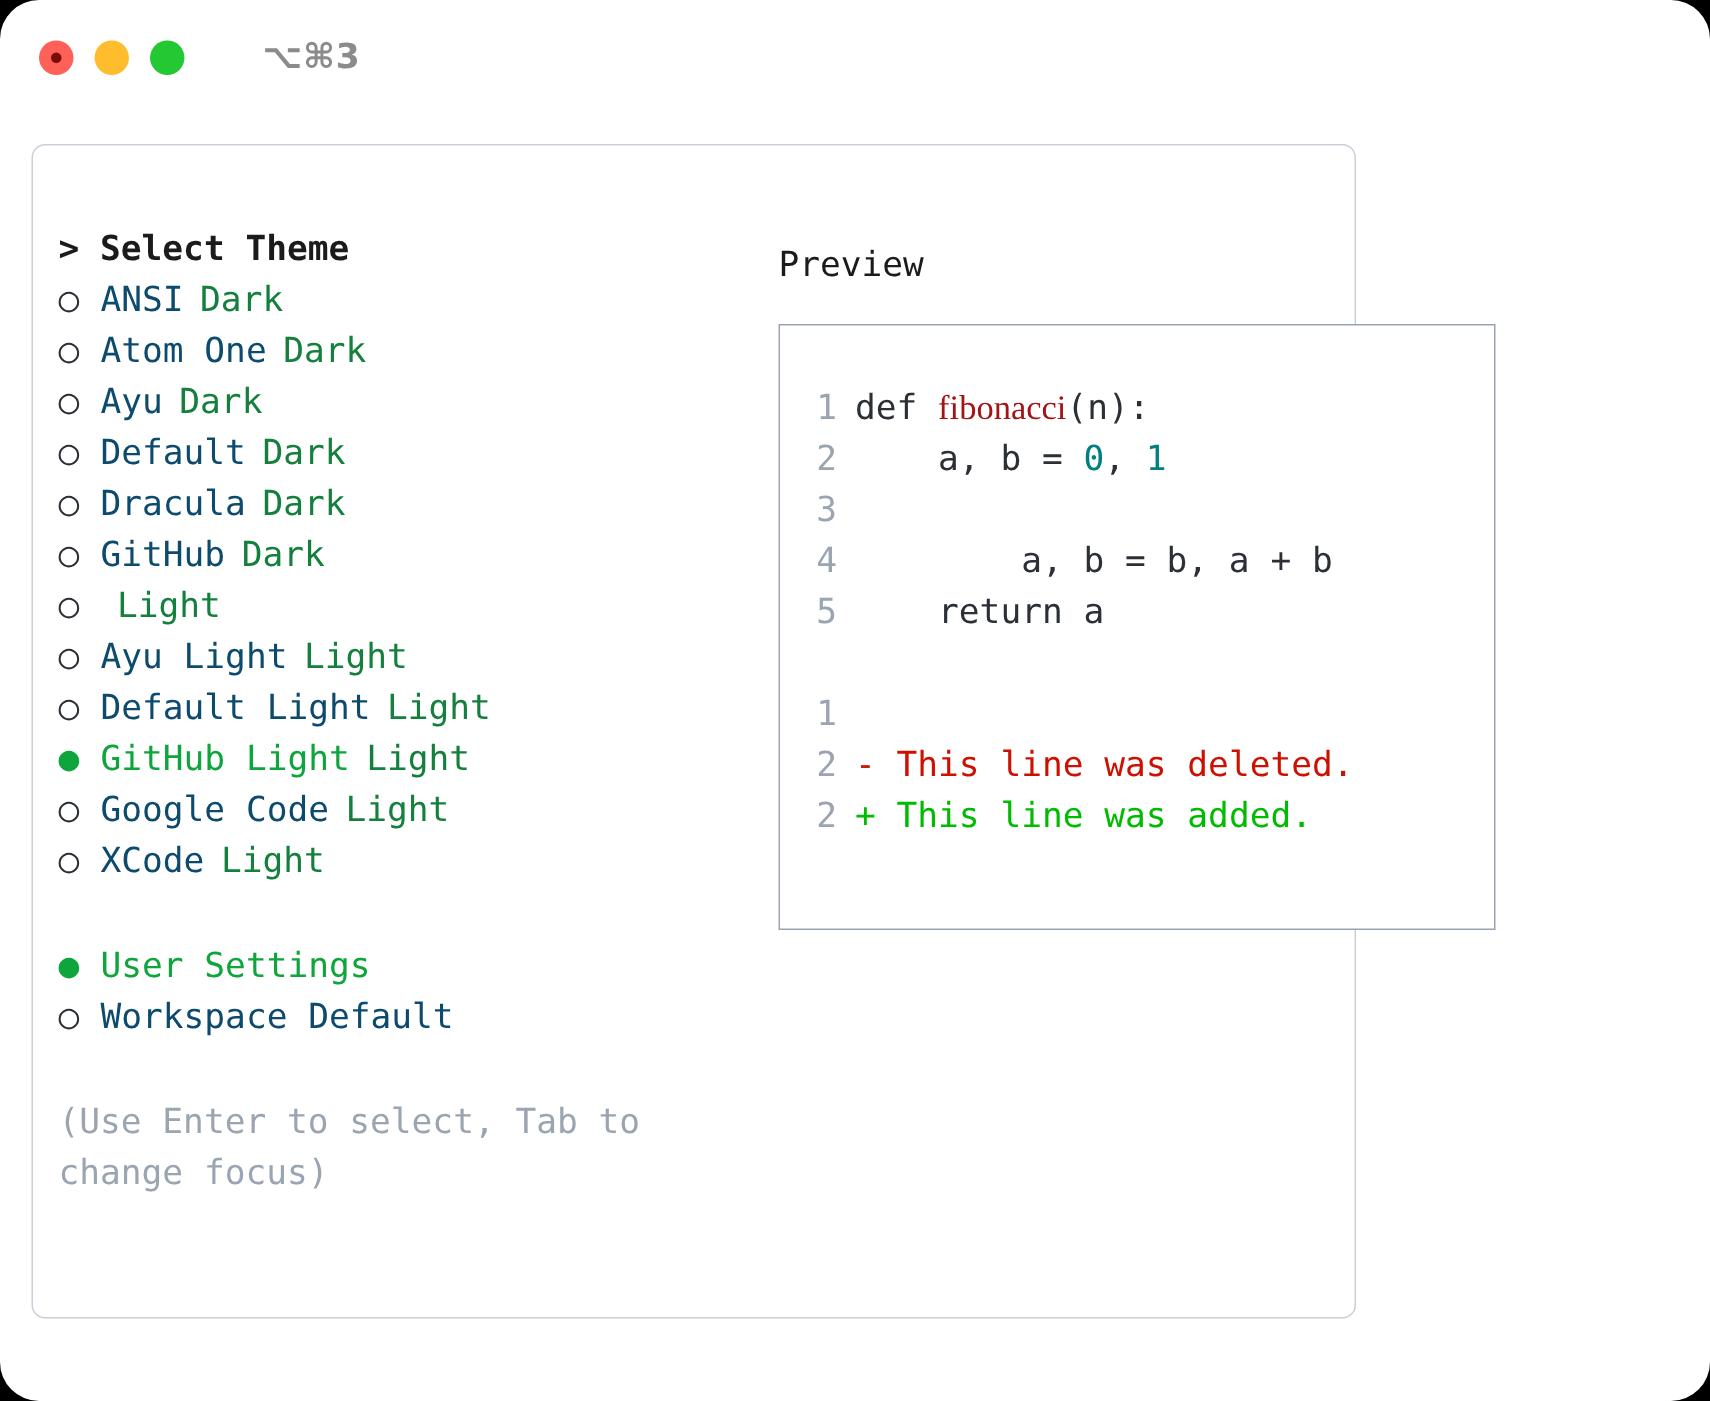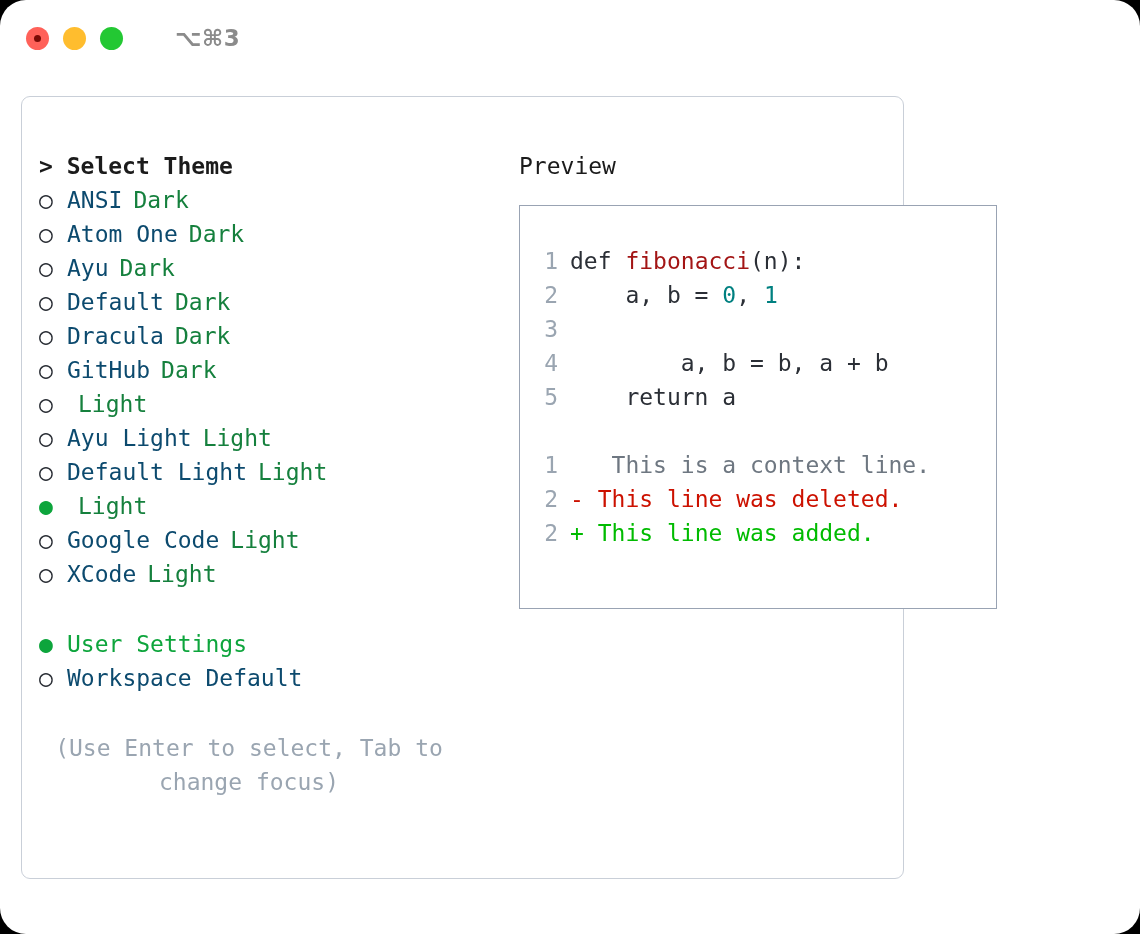--- a/index.html
+++ b/index.html
@@ -79,21 +79,21 @@
   }
   .panel-inner {
     position: absolute;
     left: 0; top: 0;
     width: 100%; height: 100%;
     padding: 52px 0 0 17px;
     display: flex;
   }
 
   .col-left  { width: 462px; flex: 0 0 auto; }
-  .col-right { flex: 1 1 auto; padding-left: 18px; }
+  .col-right { flex: 1 1 auto; padding-left: 18px; margin-top: 11px; }
 
   
   .section-header {
     font-size: 23px;
     line-height: 34px;
     color: #1b1b1b;
     font-weight: bold;
     white-space: pre;
   }
   .section-header.subtle {
@@ -123,21 +123,20 @@
     color: #15803d;
     padding-left: 11px;
   }
   .spacer-md  { height: 36px; }
 
   .hint {
     font-size: 23px;
     line-height: 34px;
     color: #9aa5b1;
     width: 420px;
-    text-align: center;
   }
 
   
   .preview-title {
     font-size: 23px;
     line-height: 34px;
     color: #1b1b1b;
     font-weight: normal;
     white-space: pre;
   }
@@ -159,21 +158,21 @@
   }
   .ln {
     width: 30px;
     flex: 0 0 auto;
     text-align: right;
     color: #9aa5b1;
     padding-right: 12px;
   }
   .code-text { color: #2b2f36; }
 
-  .tok-fn   { color: #a31515; }
+  .tok-fn   { color: #a31515; font-family: Liberation Serif, serif; }
   .tok-num  { color: #008080; }
   .tok-call { color: #1f7fa8; }
 
   .diff-gap { height: 34px; }
 
   .diff-ctx { color: #6e7781; }
   .diff-del { color: #cc1100; }
   .diff-add { color: #00bb00; }
 </style>
 </head>
@@ -200,21 +199,21 @@
         <div class="opt-list" id="theme-list">
             <div class="opt"><span class="bullet">○</span><span class="opt-label">ANSI</span><span class="opt-tag">Dark</span></div>
             <div class="opt"><span class="bullet">○</span><span class="opt-label">Atom One</span><span class="opt-tag">Dark</span></div>
             <div class="opt"><span class="bullet">○</span><span class="opt-label">Ayu</span><span class="opt-tag">Dark</span></div>
             <div class="opt"><span class="bullet">○</span><span class="opt-label">Default</span><span class="opt-tag">Dark</span></div>
             <div class="opt"><span class="bullet">○</span><span class="opt-label">Dracula</span><span class="opt-tag">Dark</span></div>
             <div class="opt"><span class="bullet">○</span><span class="opt-label">GitHub</span><span class="opt-tag">Dark</span></div>
             <div class="opt"><span class="bullet">○</span><span class="opt-tag">Light</span></div>
             <div class="opt"><span class="bullet">○</span><span class="opt-label">Ayu Light</span><span class="opt-tag">Light</span></div>
             <div class="opt"><span class="bullet">○</span><span class="opt-label">Default Light</span><span class="opt-tag">Light</span></div>
-            <div class="opt selected"><span class="bullet">●</span><span class="opt-tag">Light</span></div>
+            <div class="opt selected"><span class="bullet">●</span><span class="opt-label">GitHub Light</span><span class="opt-tag">Light</span></div>
             <div class="opt"><span class="bullet">○</span><span class="opt-label">Google Code</span><span class="opt-tag">Light</span></div>
             <div class="opt"><span class="bullet">○</span><span class="opt-label">XCode</span><span class="opt-tag">Light</span></div>
           </div>
 
         <div class="spacer-md"></div>
 
 
         <div class="opt-list" id="apply-list">
             <div class="opt selected"><span class="bullet">●</span><span class="opt-label">User Settings</span></div>
             <div class="opt"><span class="bullet">○</span><span class="opt-label">Workspace Default</span></div>
@@ -231,21 +230,21 @@
         <div class="preview-box">
           <div id="code-block">
               <div class="code-line"><span class="ln">1</span><span><span class="code-text">def </span><span class="tok-fn">fibonacci</span><span class="code-text">(n):</span></span></div>
               <div class="code-line"><span class="ln">2</span><span><span class="code-text">    a, b = </span><span class="tok-num">0</span><span class="code-text">, </span><span class="tok-num">1</span></span></div>
               <div class="code-line"><span class="ln">3</span></div>
               <div class="code-line"><span class="ln">4</span><span><span class="code-text">        a, b = b, a + b</span></span></div>
               <div class="code-line"><span class="ln">5</span><span><span class="code-text">    return a</span></span></div>
             </div>
           <div class="diff-gap"></div>
           <div id="diff-block">
-              <div class="code-line"><span class="ln">1</span><span class="diff-ctx"> </span><span class="diff-ctx">  This is a context line.</span></div>
+              <div class="code-line"><span class="ln">1</span><span class="diff-ctx"> </span></div>
               <div class="code-line"><span class="ln">2</span><span class="diff-del">-</span><span class="diff-del"> This line was deleted.</span></div>
               <div class="code-line"><span class="ln">2</span><span class="diff-add">+</span><span class="diff-add"> This line was added.</span></div>
             </div>
         </div>
       </div>
 
     </div>
   </div>
 </div>
 

